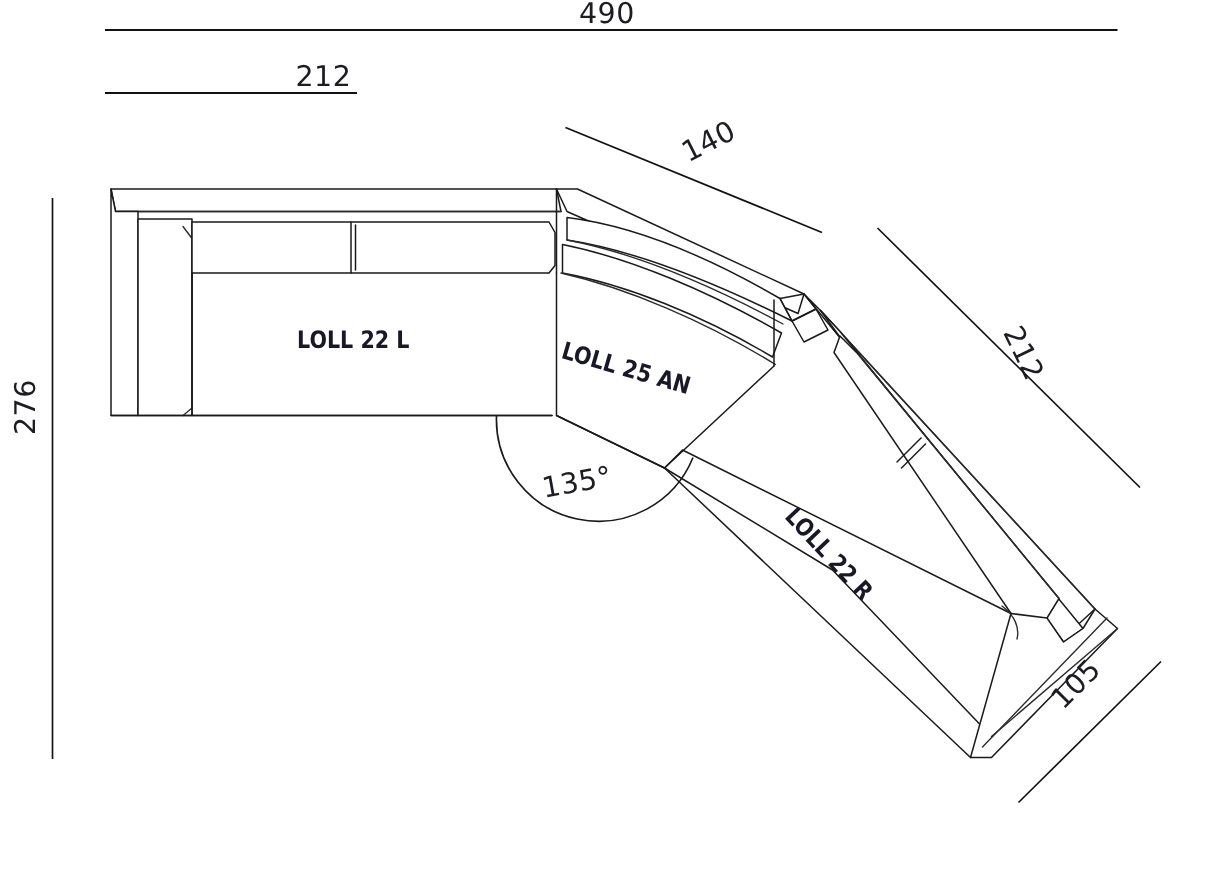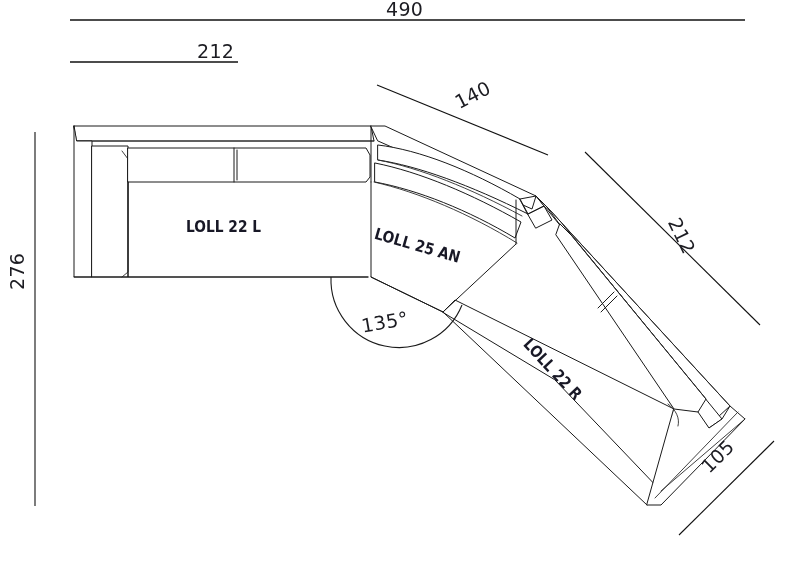--- a/index.html
+++ b/index.html
@@ -109,21 +109,21 @@
   #dim-105 {
     left: 698px; top: 463px;
     transform: rotate(-45deg);
     transform-origin: 0 0;
   }
   #dim-135 {
     left: 360px; top: 317px;
     transform: rotate(-10deg);
     transform-origin: 0 0;
   }
-  #lbl-22l { left: 186px; top: 219px; }
+  #lbl-22l { left: 198px; top: 219px; }
   #lbl-25an {
     left: 377px; top: 226px;
     transform: rotate(16deg);
     transform-origin: 0 0;
   }
   #lbl-22r {
     left: 532px; top: 336px;
     transform: rotate(47deg);
     transform-origin: 0 0;
   }

